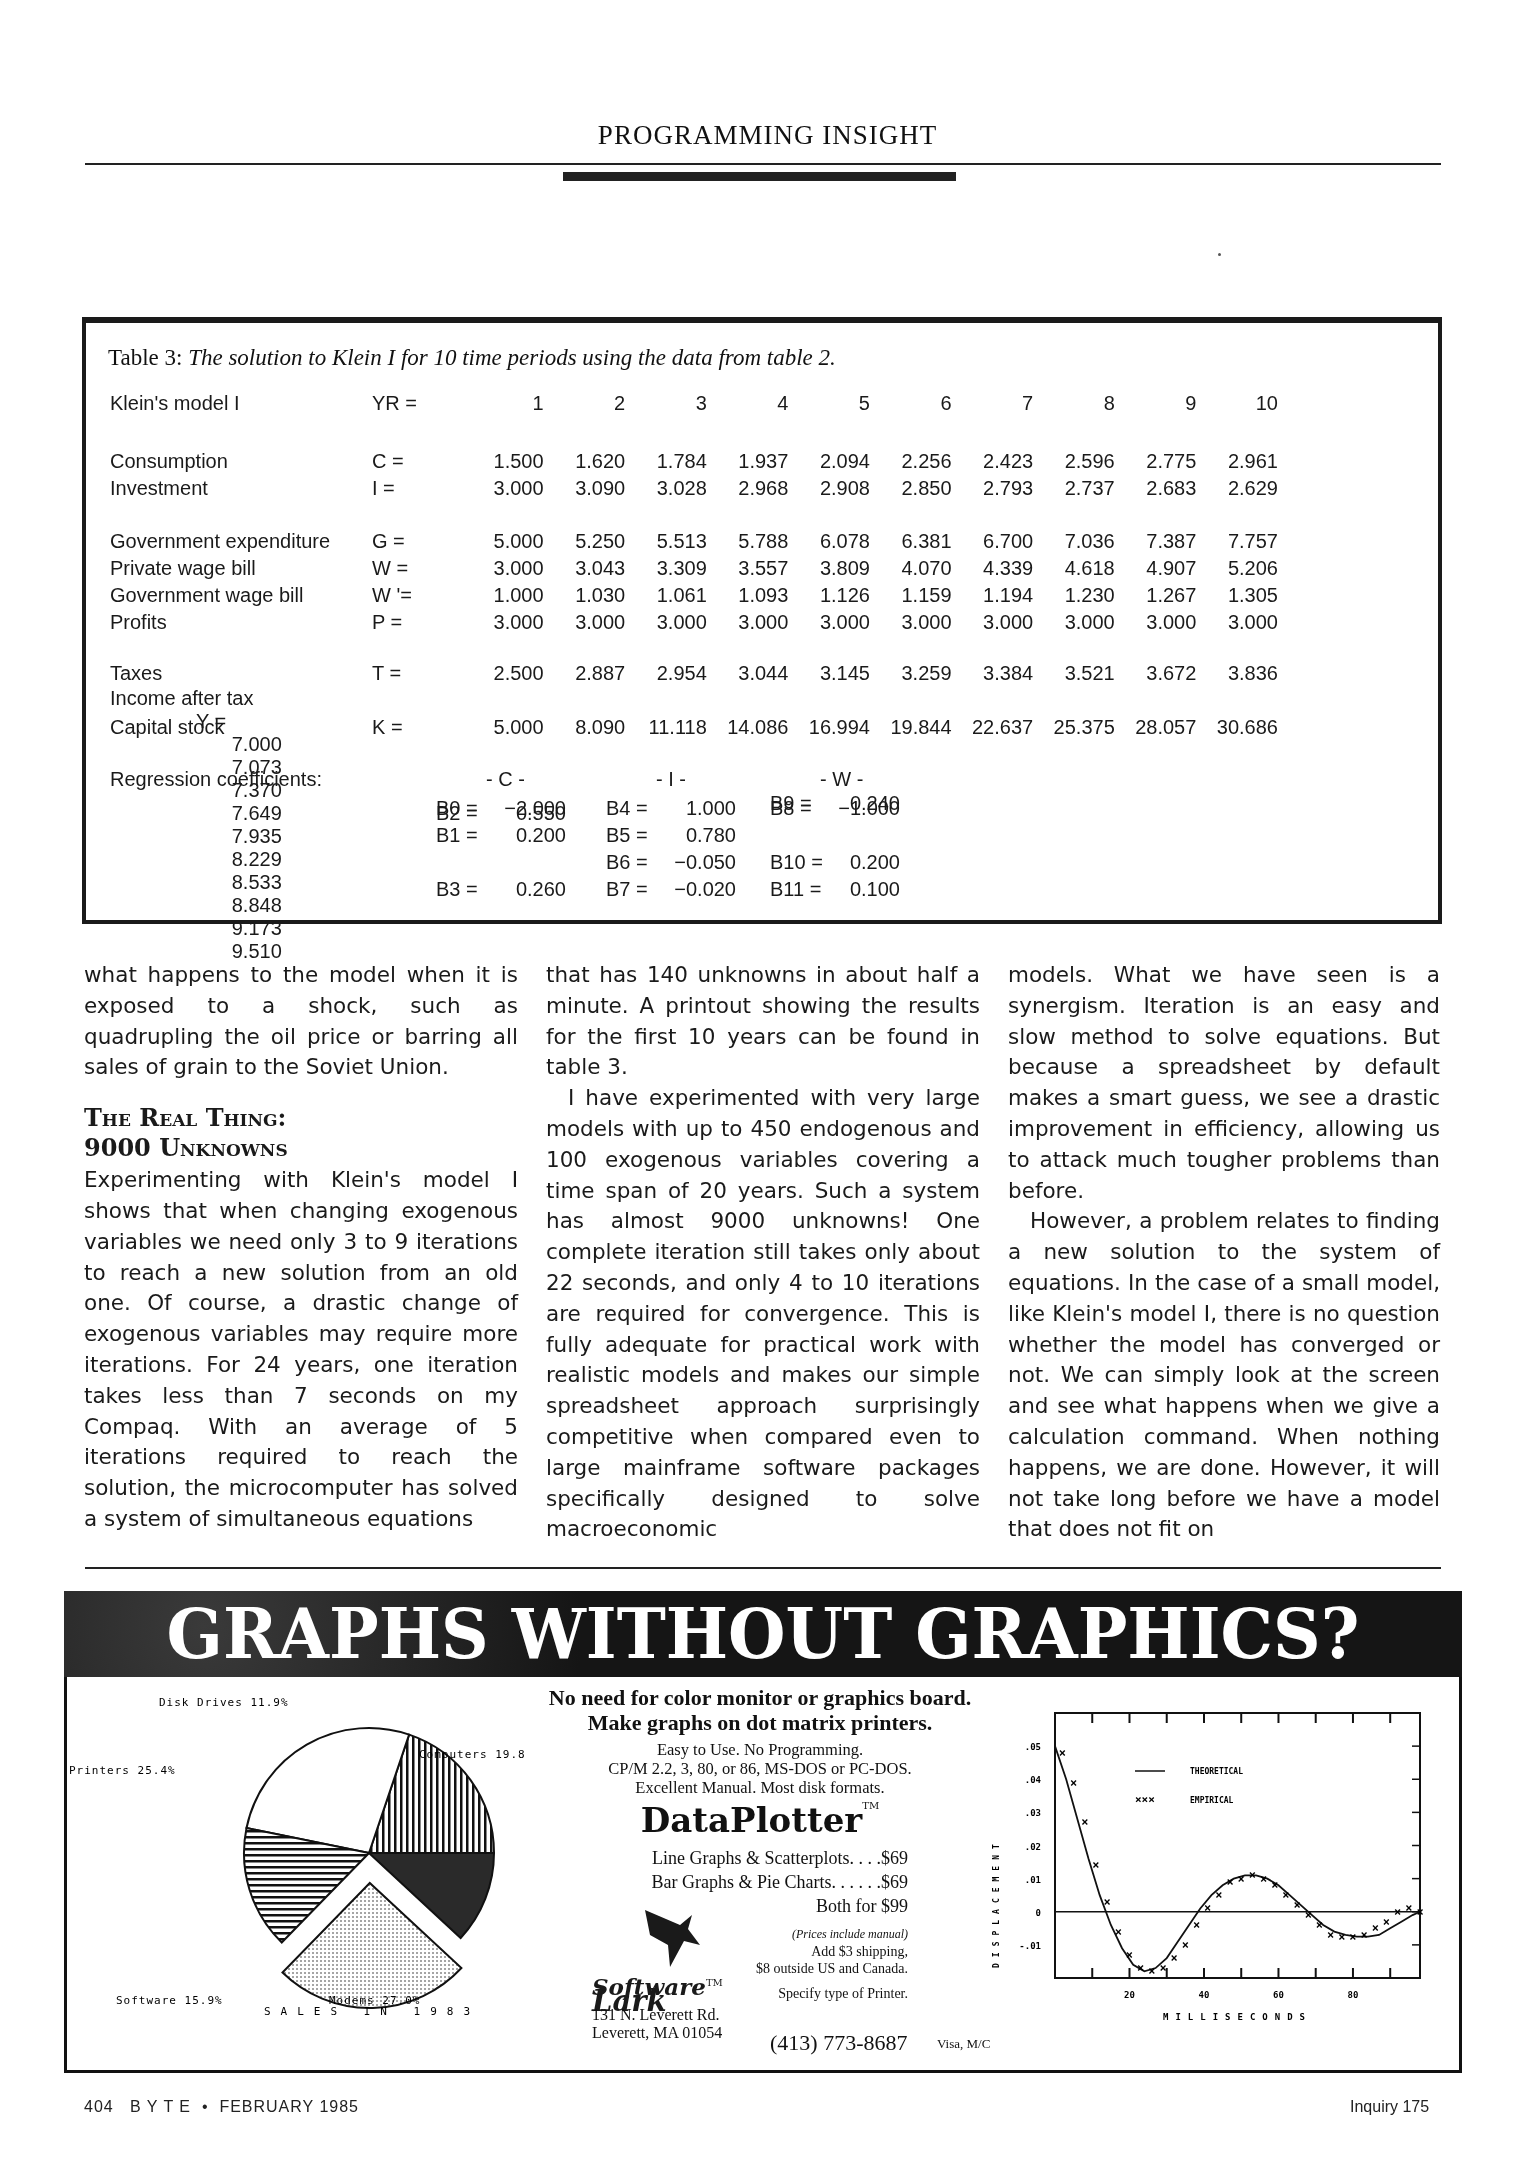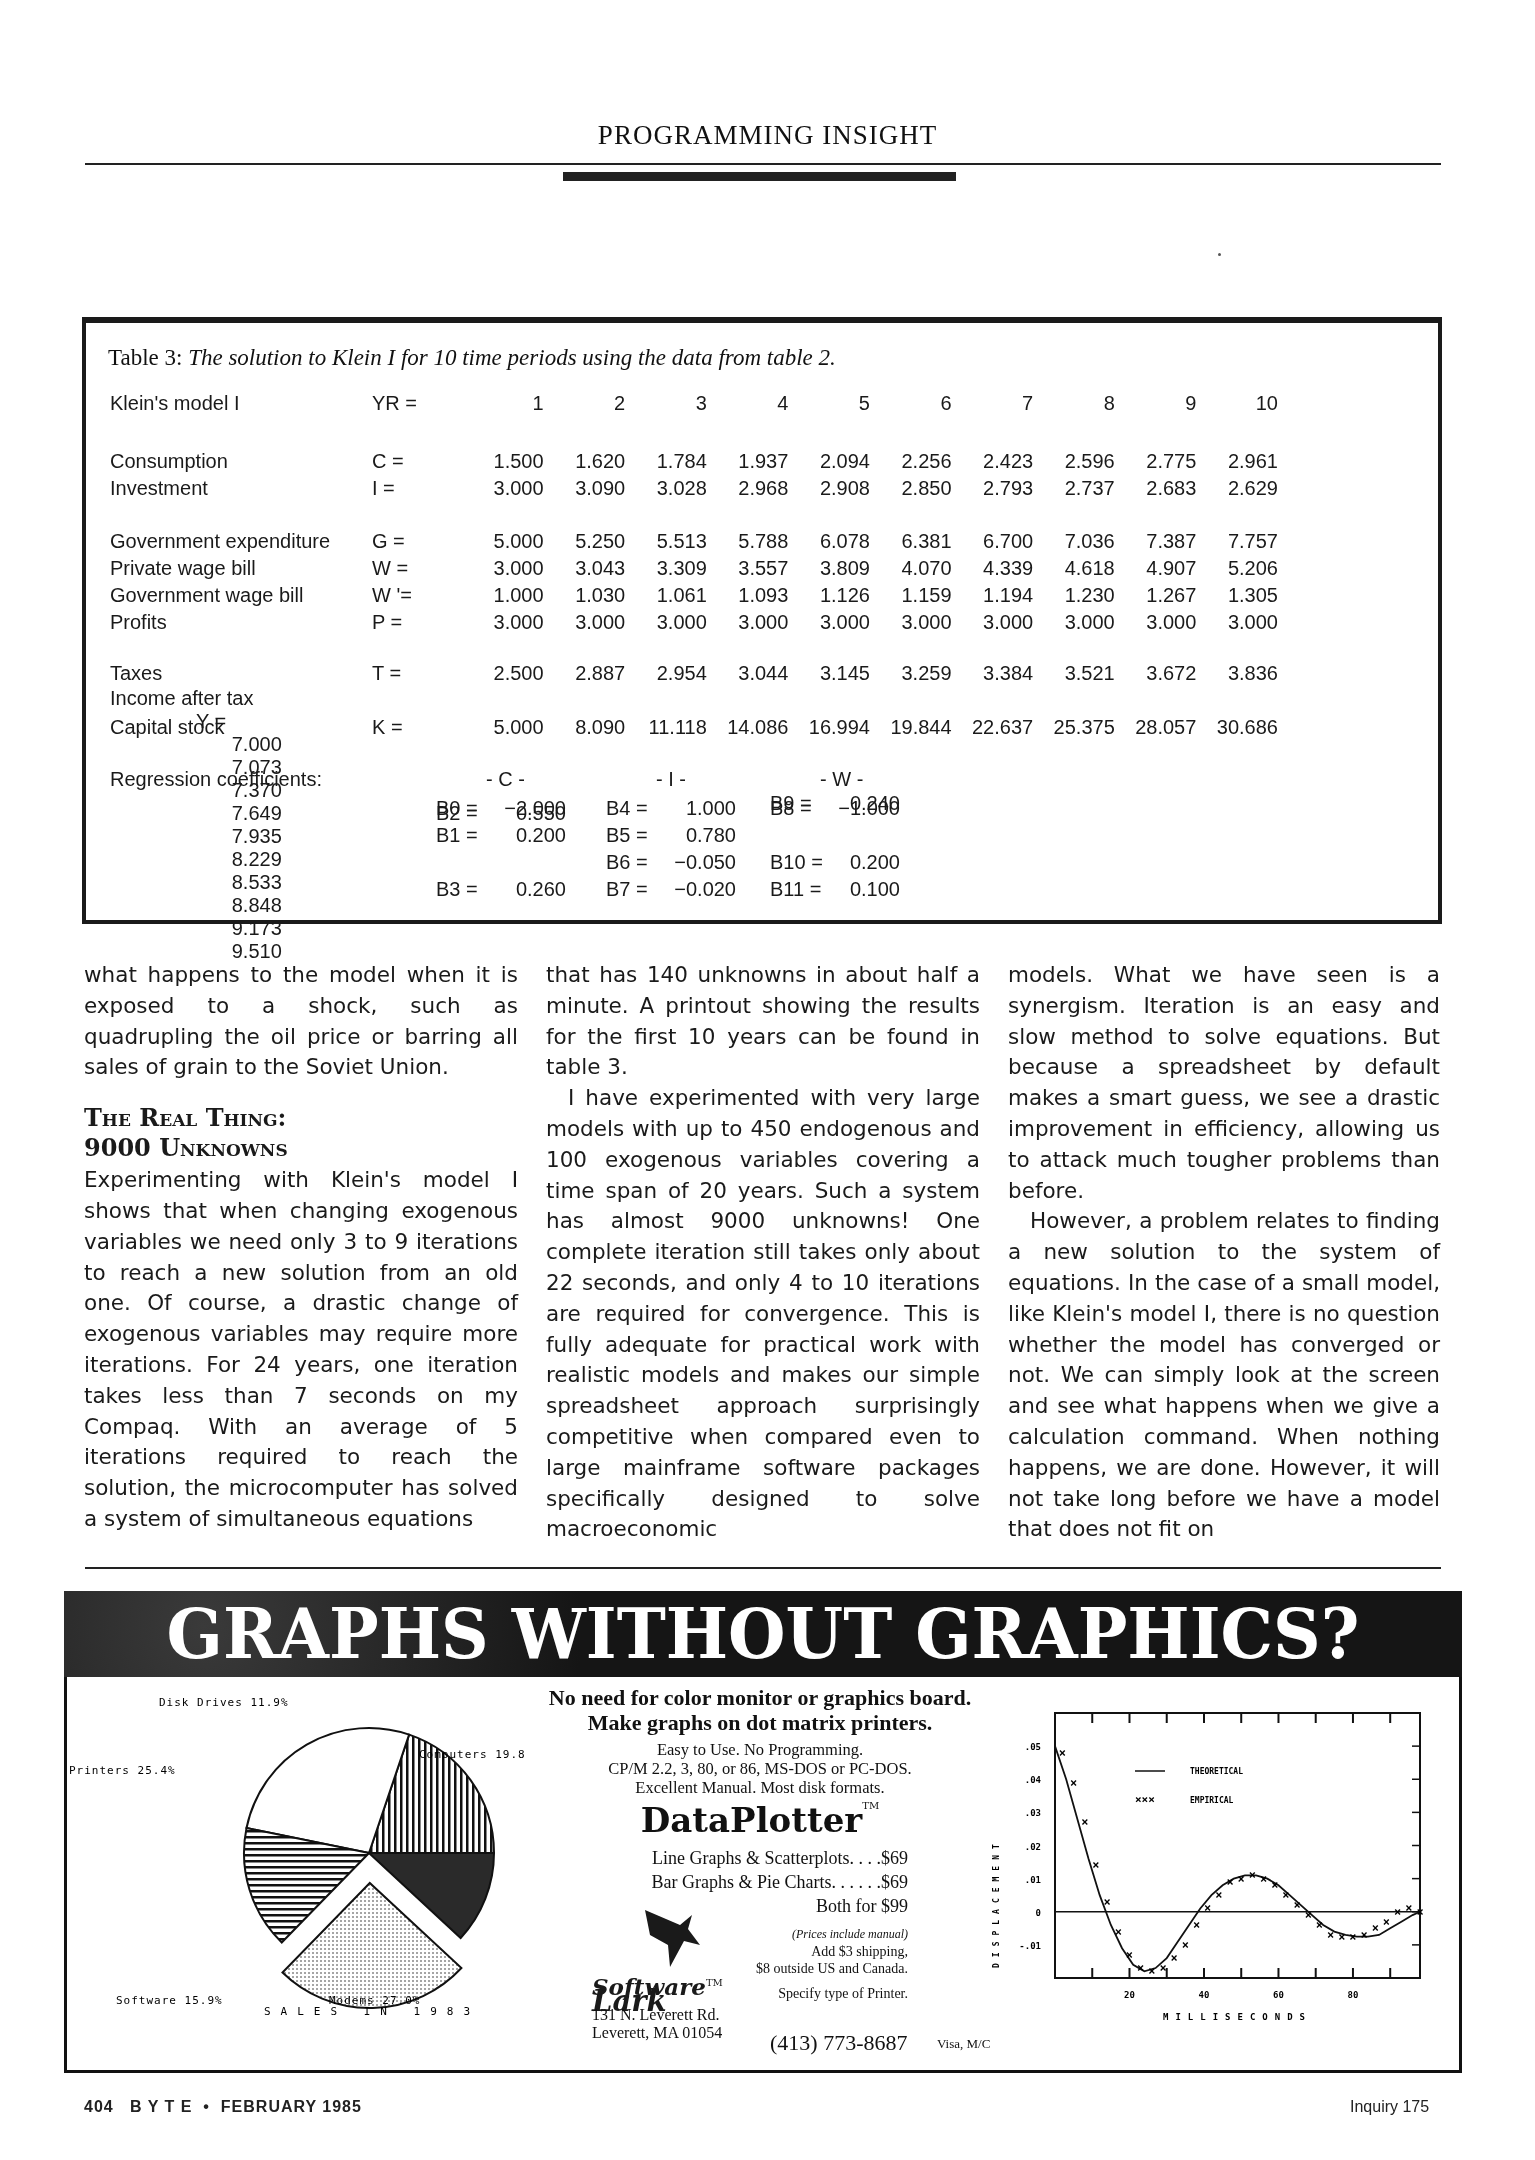--- a/index.html
+++ b/index.html
@@ -50,21 +50,21 @@
   #ad-notes{left:720px;top:1926px;width:188px;font-size:14px;line-height:17px;text-align:right;}
   #ad-notes .ital{font-style:italic;font-size:12px;}
   #ad-phone{left:770px;top:2030px;font-size:22px;}
   #ad-pay{left:937px;top:2036px;font-size:13px;}
   #ad-company{left:592px;top:1950px;font-family:"DejaVu Serif",serif;font-style:italic;font-weight:bold;font-size:29px;line-height:23px;margin-top:40px;}
   #ad-company2{left:592px;top:1973px;font-family:"DejaVu Serif",serif;font-style:italic;font-weight:bold;font-size:23px;}
   #ad-company2 sup{font-size:10px;font-style:normal;font-weight:normal;}
   #ad-address{left:592px;top:2006px;font-size:16px;line-height:18px;text-align:left;}
 
   
-  #footer-left{left:84px;top:2098px;font-family:"Liberation Sans",sans-serif;font-size:16px;letter-spacing:1px;color:#222;font-weight:bold;}
+  #footer-left{left:84px;top:2098px;font-family:"Liberation Sans",sans-serif;font-size:16px;letter-spacing:1px;color:#222;}
   #footer-right{left:1350px;top:2098px;font-size:16px;color:#222;}
 </style>
 </head>
 <body>
 
 <div class="abs" id="section-title">PROGRAMMING INSIGHT</div>
 <div class="abs" id="header-rule"></div>
 <div class="abs" id="header-bar"></div>
 <div class="abs" id="stray-dot"></div>
 

